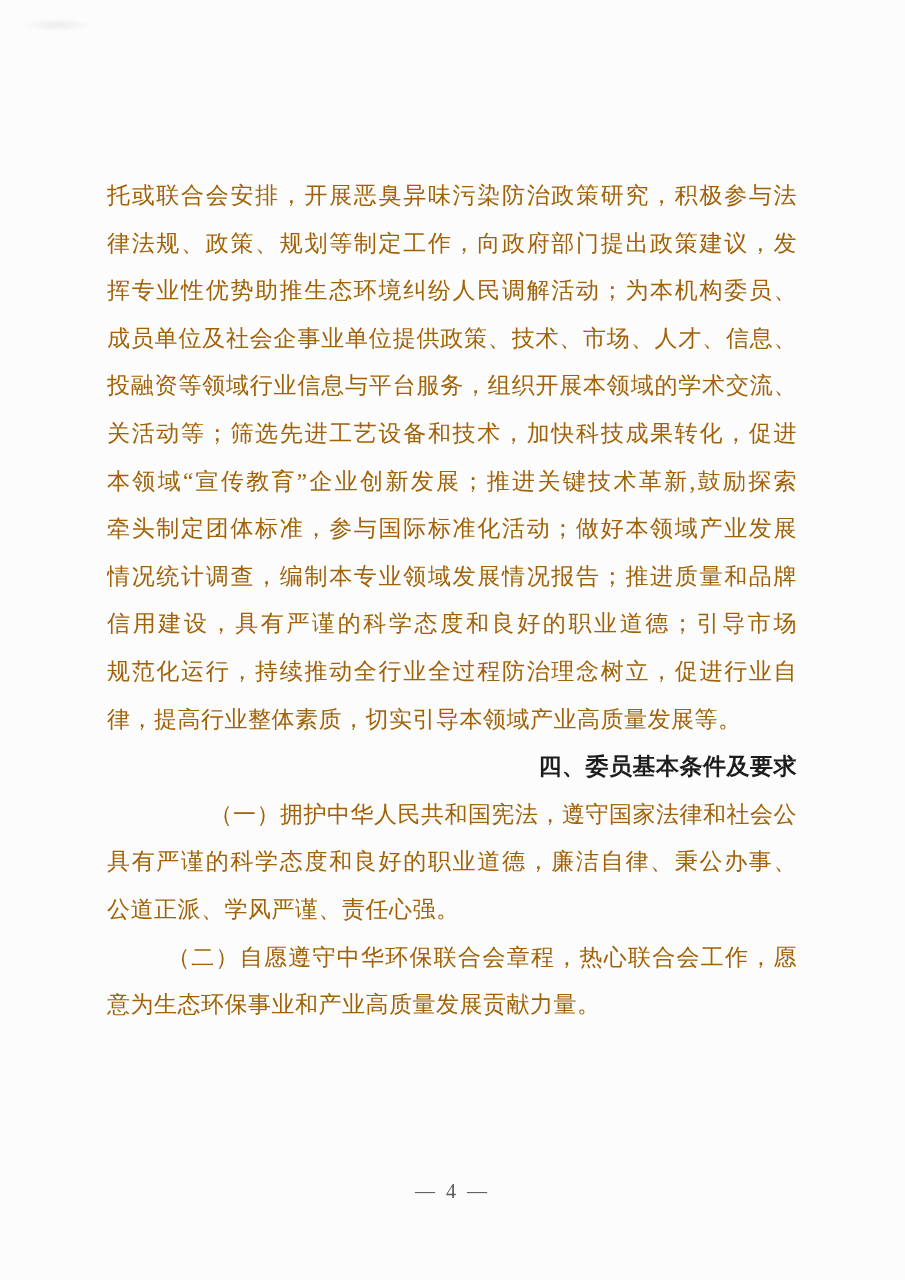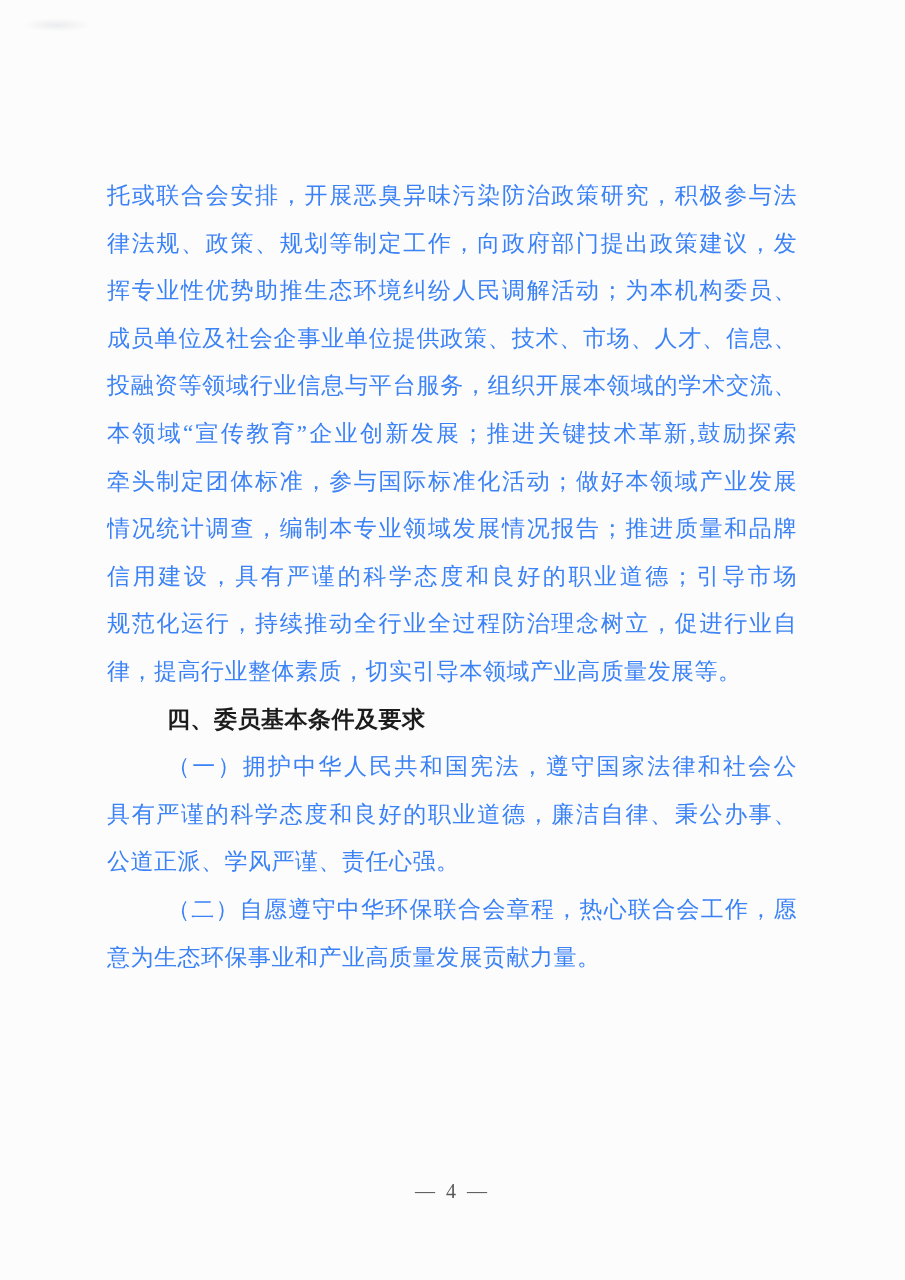--- a/index.html
+++ b/index.html
@@ -19,32 +19,33 @@
   .textblock {
     position: absolute;
     left: 107px;
     top: 172px;
     width: 690px;
   }
   .line {
     height: 47.6px;
     line-height: 47.6px;
     font-size: 23px;
-    color: #3b82f6;
+    color: #a16207;
     letter-spacing: 0.5px;
     overflow: hidden;
   }
   
   .j {
     text-align: justify;
     text-align-last: justify;
     text-justify: distribute;
   }
   .indent {
     text-indent: 60px;
+    text-align: right;
   }
   .heading {
     font-weight: bold;
     color: #1c1c1c;
   }
   .pagenum {
     position: absolute;
     top: 1180px;
     left: 0;
     width: 100%;
@@ -68,20 +69,21 @@
 
 <div class="page">
   <div class="smudge"></div>
 
   <div class="textblock">
     <div class="line j">托或联合会安排，开展恶臭异味污染防治政策研究，积极参与法</div>
     <div class="line j">律法规、政策、规划等制定工作，向政府部门提出政策建议，发</div>
     <div class="line j">挥专业性优势助推生态环境纠纷人民调解活动；为本机构委员、</div>
     <div class="line j">成员单位及社会企事业单位提供政策、技术、市场、人才、信息、</div>
     <div class="line j">投融资等领域行业信息与平台服务，组织开展本领域的学术交流、</div>
+    <div class="line j">关活动等；筛选先进工艺设备和技术，加快科技成果转化，促进</div>
     <div class="line j">本领域“宣传教育”企业创新发展；推进关键技术革新,鼓励探索</div>
     <div class="line j">牵头制定团体标准，参与国际标准化活动；做好本领域产业发展</div>
     <div class="line j">情况统计调查，编制本专业领域发展情况报告；推进质量和品牌</div>
     <div class="line j">信用建设，具有严谨的科学态度和良好的职业道德；引导市场</div>
     <div class="line j">规范化运行，持续推动全行业全过程防治理念树立，促进行业自</div>
     <div class="line">律，提高行业整体素质，切实引导本领域产业高质量发展等。</div>
 
     <div class="line heading indent">四、委员基本条件及要求</div>
 
     <div class="line j indent">（一）拥护中华人民共和国宪法，遵守国家法律和社会公德。</div>

